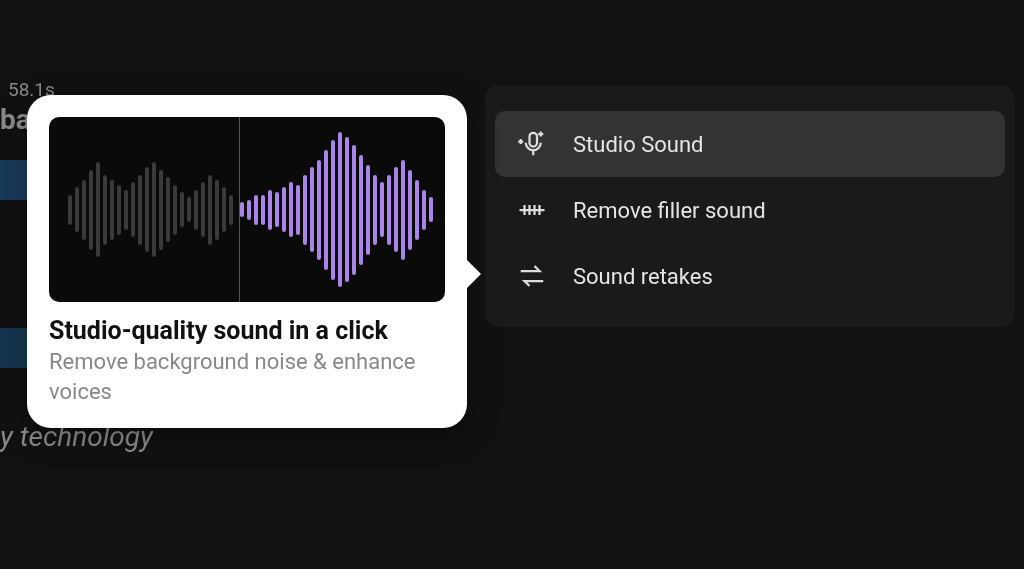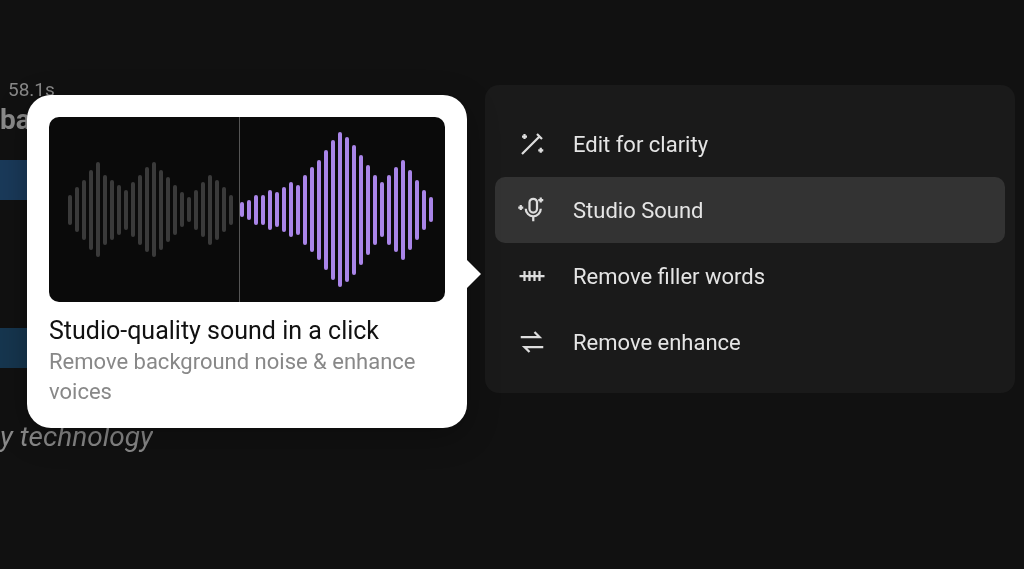--- a/index.html
+++ b/index.html
@@ -88,21 +88,21 @@
     .wave-bar {
       width: 4px;
       border-radius: 2px;
     }
     .wave-before { background: #3a3a3a; }
     .wave-after { background: #a985e8; }
     .tooltip-title {
       font-size: 25px;
       color: #111;
       margin-top: 14px;
-      font-weight: 400;
+      font-weight: 700;
     }
     .tooltip-desc {
       font-size: 22px;
       color: #888;
       margin-top: 2px;
       line-height: 1.35;
     }
     .menu-panel {
       position: absolute;
       left: 485px;
@@ -212,49 +212,41 @@
         <div class="wave-bar wave-after" style="height: 40px;"></div>
         <div class="wave-bar wave-after" style="height: 25px;"></div>
       </div>
   </div>
   <div class="tooltip-title">Studio-quality sound in a click</div>
   <div class="tooltip-desc">Remove background noise &amp; enhance voices</div>
 </div>
 
 <div class="menu-panel">
 
-  <div class="menu-item">
-    <span class="menu-icon">
-      <svg viewBox="0 0 24 24">
-          <path d="M4 20 L18 6 M18 6 L16 4 M18 6 L20 8 M6 4 L6 8 M4 6 L8 6 M19 15 L19 19 M17 17 L21 17"></path>
-        </svg>
-    </span>
-    <span>Edit for clarity</span>
-  </div>
 
   <div class="menu-item active">
     <span class="menu-icon">
       <svg viewBox="0 0 24 24">
           <rect x="10" y="3" width="6" height="11" rx="3"></rect>
           <path d="M7 11 a6 6 0 0 0 12 0 M13 17 L13 21 M3 8 L3 12 M1 10 L5 10 M19 2 L19 6 M17 4 L21 4"></path>
         </svg>
     </span>
     <span>Studio Sound</span>
   </div>
 
   <div class="menu-item">
     <span class="menu-icon">
       <svg viewBox="0 0 24 24">
           <path d="M2 12 L22 12 M6 8 L6 16 M10 8 L10 16 M14 8 L14 16 M18 8 L18 16"></path>
         </svg>
     </span>
-    <span>Remove filler words</span>
+    <span>Remove filler sound</span>
   </div>
 
   <div class="menu-item">
     <span class="menu-icon">
       <svg viewBox="0 0 24 24">
           <path d="M3 8 L18 8 L14 4 M21 16 L6 16 L10 20"></path>
         </svg>
     </span>
-    <span>Remove enhance</span>
+    <span>Sound retakes</span>
   </div>
 </div>
 
 </body></html>

